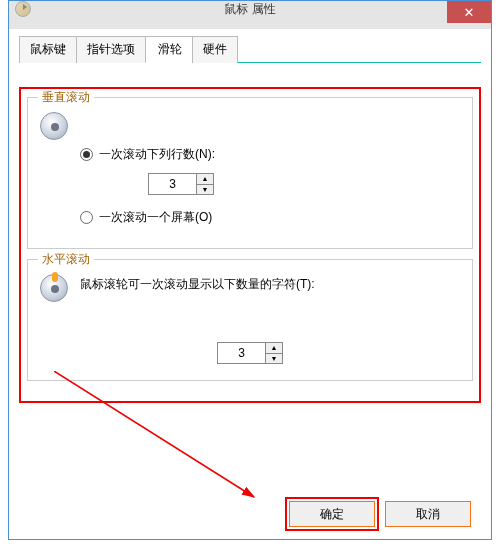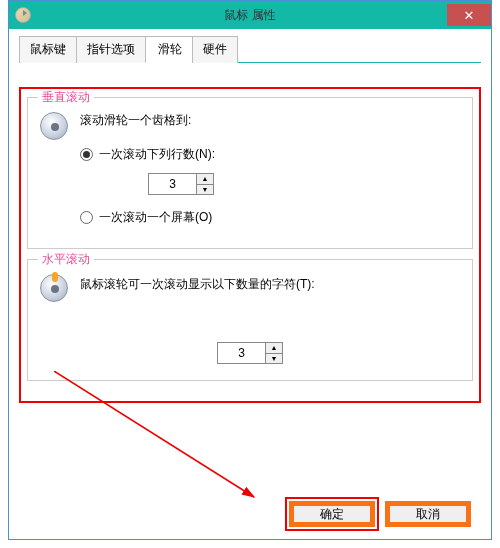--- a/index.html
+++ b/index.html
@@ -1,47 +1,47 @@
 <!DOCTYPE html>
 <html><head>
 <meta charset="utf-8">
 <style>
 * { box-sizing: border-box; margin: 0; padding: 0; }
 body { font-family: "Microsoft YaHei", "SimSun", sans-serif; font-size: 12px; background: #fff; width: 500px; height: 548px; position: relative; }
 .window { position: absolute; left: 8px; top: 0; width: 484px; height: 540px; border: 1px solid #4a90d9; background: #fff; }
-.titlebar { height: 28px; background: #14b8a6; display: flex; align-items: center; position: relative; }
+.titlebar { height: 28px; background: #e5e5e5; display: flex; position: relative; }
 .titlebar-icon { width: 16px; height: 16px; margin-left: 6px; border-radius: 50%; background: linear-gradient(135deg, #e8d8b8 0%, #d0c090 100%); border: 1px solid #aaa; position: relative; }
 .titlebar-icon::after { content: ""; position: absolute; left: 7px; top: 2px; width: 0; height: 0; border-left: 4px solid #888; border-top: 3px solid transparent; border-bottom: 3px solid transparent; }
 .titlebar-title { position: absolute; left: 50%; transform: translateX(-50%); color: #333; }
 .close-btn { margin-left: auto; width: 44px; height: 22px; background: #c75050; color: #fff; display: flex; align-items: center; justify-content: center; font-family: Arial; font-size: 13px; cursor: pointer; }
 .content { padding: 6px 10px 10px 10px; }
 .tabstrip { display: flex; border-bottom: 1px solid #14b8a6; margin-bottom: 24px; text-align: center; }
 .tab { padding: 4px 10px; border: 1px solid #bbb; border-bottom: none; background: #fff; margin-right: -1px; cursor: pointer; position: relative; top: 1px; }
 .tab.active { background: #fff; border-bottom: 1px solid #fff; padding-left: 12px; }
 .tab.inactive { background: #f5f5f5; }
 .highlight-body { border: 2px solid #e00; padding: 4px 6px 10px 6px; }
 .groupbox { border: 1px solid #ccc; margin: 4px 0 10px 0; padding: 10px 12px 16px 12px; position: relative; }
-.groupbox-title { position: absolute; top: -9px; left: 10px; background: #fff; padding: 0 4px; color: #ec4899; }
+.groupbox-title { position: absolute; top: -9px; left: 10px; background: #fff; padding: 0 4px; color: #a16207; }
 .row { display: flex; align-items: flex-start; margin-top: 4px; }
 .wheel-icon { width: 28px; height: 28px; flex: none; margin-right: 12px; border-radius: 50%; background: radial-gradient(circle at 40% 35%, #fff 0%, #ccd4e0 55%, #9aa5b5 100%); border: 1px solid #8a94a4; position: relative; }
 .wheel-icon.orange::before { content: ""; position: absolute; left: 11px; top: -3px; width: 6px; height: 10px; background: #f5a623; border-radius: 3px; }
 .wheel-icon::after { content: ""; position: absolute; left: 10px; top: 10px; width: 8px; height: 8px; background: #6a7485; border-radius: 50%; }
 .radiolist { margin-left: 40px; margin-top: 0; }
 .radio-row { display: flex; align-items: center; margin: 6px 0; }
 .radio { width: 13px; height: 13px; border: 1px solid #666; border-radius: 50%; margin-right: 6px; position: relative; background: #fff; }
 .radio.checked::after { content: ""; position: absolute; left: 2px; top: 2px; width: 7px; height: 7px; background: #333; border-radius: 50%; }
 .spinner { display: inline-flex; border: 1px solid #888; height: 22px; margin-left: 68px; margin-top: 4px; }
 .spinner-val { width: 48px; text-align: center; line-height: 20px; border-right: 1px solid #888; background: #fff; }
 .spinner-btns { display: flex; flex-direction: column; width: 16px; }
 .sp-btn { flex: 1; display: flex; align-items: center; justify-content: center; font-size: 7px; background: #f0f0f0; cursor: pointer; line-height: 1; }
 .sp-btn:first-child { border-bottom: 1px solid #888; }
 .horiz-text { margin-left: 0; margin-top: 2px; }
 .horiz-spinner-wrap { display: flex; justify-content: center; margin-top: 36px; }
 .button-row { position: absolute; right: 20px; bottom: 12px; display: flex; gap: 10px; }
-.btn { width: 86px; height: 26px; border: 5px solid #f97316; background: #efefef; display: flex; align-items: center; justify-content: center; cursor: pointer; }
+.btn { width: 86px; height: 26px; border: 1px solid #f97316; background: #efefef; display: flex; align-items: center; justify-content: center; cursor: pointer; }
 .btn-highlight { outline: 2px solid #e00; outline-offset: 2px; }
 .annotation-arrow { position: absolute; left: 45px; top: 370px; pointer-events: none; }
 </style>
 </head>
 <body>
 
 <div class="window">
 
   <div class="titlebar">
     <div class="titlebar-icon"></div>
@@ -59,21 +59,20 @@
       <div class="tab active">滑轮</div>
       <div class="tab inactive">硬件</div>
     </div>
 
     <div class="highlight-body">
 
       <div class="groupbox">
         <div class="groupbox-title">垂直滚动</div>
         <div class="row">
           <div class="wheel-icon"></div>
-          <div>滚动滑轮一个齿格到:</div>
         </div>
         <div class="radiolist">
           <div class="radio-row">
             <div class="radio checked"></div>
             <div>一次滚动下列行数(N):</div>
           </div>
           <div class="spinner">
             <div class="spinner-val">3</div>
             <div class="spinner-btns">
               <div class="sp-btn">▲</div>

